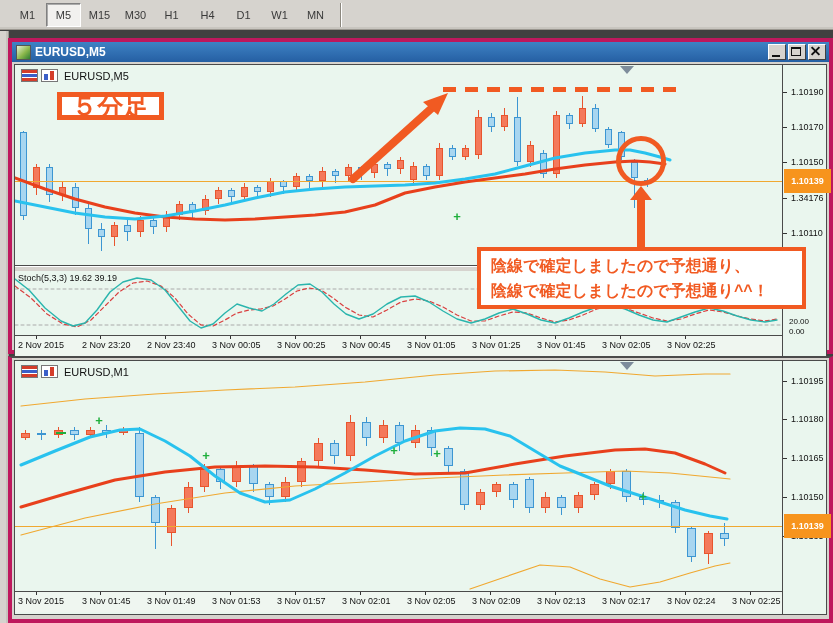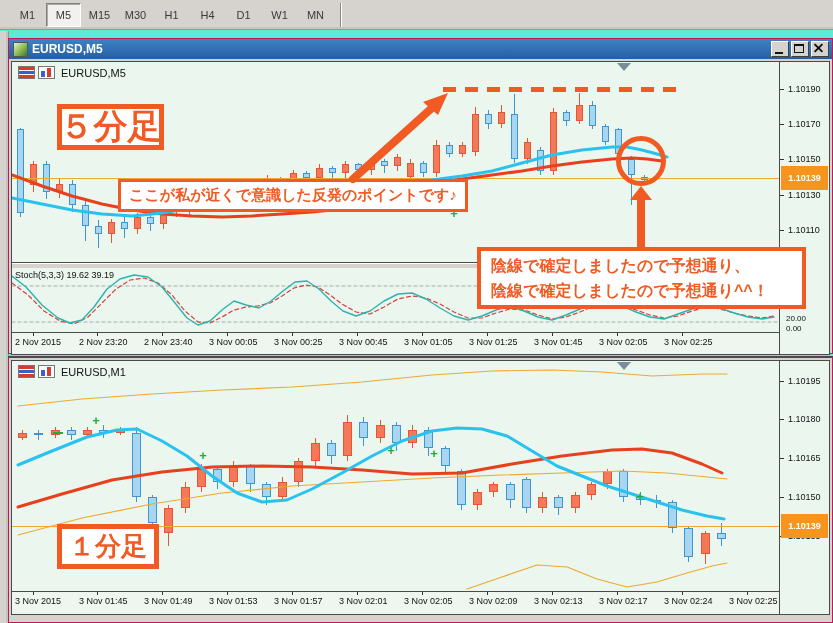--- a/index.html
+++ b/index.html
@@ -1,33 +1,33 @@
 <!DOCTYPE html>
 <html><head>
 <meta charset="utf-8">
 <style>
   html,body{margin:0;padding:0;}
   body{width:833px;height:623px;overflow:hidden;background:#D6D3CE;
        font-family:"Liberation Sans","DejaVu Sans",sans-serif;}
-  .screen{position:relative;width:833px;height:623px;background:#5eead4;}
+  .screen{position:relative;width:833px;height:623px;background:#404040;}
 
   
   .toolbar{position:absolute;left:0;top:0;width:833px;height:30px;background:#D6D3CE;
            border-bottom:1px solid #9A968F;box-shadow:inset 0 -2px 0 #c8c5bf;
            display:flex;align-items:center;padding-left:10px;box-sizing:border-box;}
   .tf-btn{width:33px;height:22px;margin-right:1px;display:flex;align-items:center;justify-content:center;
           font-size:11px;color:#3A3A3A;border:1px solid transparent;cursor:default;}
   .tf-btn.active{background:#F2F1EF;border-color:#808080 #FFFFFF #FFFFFF #808080;box-shadow:inset 1px 1px 0 #aaa;}
   .tb-sep{width:0;height:24px;border-left:1px solid #8C887F;border-right:1px solid #fff;margin-left:6px;}
 
   .left-strip{position:absolute;left:0;top:31px;width:8px;height:592px;background:#D6D3CE;
               border-right:1px solid #9A968F;box-shadow:inset -2px 0 0 #c6c3bd;}
 
   
-  .window{position:absolute;background:#D6D3CE;border:1px solid #be185d;box-sizing:border-box;}
+  .window{position:absolute;background:#D6D3CE;border:4px solid #be185d;box-sizing:border-box;}
   #win-m5{left:8px;top:38px;width:825px;height:316px;}
   #win-m1{left:8px;top:356px;width:825px;height:267px;border-top:2px solid #4A4A4A;}
   .titlebar{position:absolute;left:0;top:0;right:0;height:20px;
             background:linear-gradient(180deg,#3E82C4,#255FA3);
             display:flex;align-items:center;color:#fff;font-weight:bold;font-size:12px;
             padding-left:4px;gap:4px;box-sizing:border-box;}
   .title-icon{width:13px;height:13px;background:linear-gradient(135deg,#E8F0D8,#8CB84C 55%,#2E7D32);
               border:1px solid #555;flex:0 0 auto;}
   .win-buttons{margin-left:auto;display:flex;gap:2px;padding-right:3px;}
   .win-btn{width:16px;height:14px;background:#D6D3CE;border:1px solid;border-color:#FFF #404040 #404040 #FFF;
@@ -80,21 +80,21 @@
   .lines-svg{position:absolute;left:0;top:0;z-index:4;}
   .price-line{position:absolute;left:0;width:767px;height:1px;z-index:3;}
   .marker-plus{position:absolute;font-size:13px;font-weight:bold;color:#1FAF3C;transform:translate(-50%,-55%);z-index:5;}
   .marker-dash{position:absolute;width:10px;height:2px;background:#1FAF3C;transform:translate(-50%,-50%);z-index:5;}
   .stoch-label{position:absolute;left:3px;top:2px;font-size:9px;color:#111;z-index:5;}
 
   
   .annotations{position:absolute;left:0;top:0;width:833px;height:623px;z-index:50;pointer-events:none;}
   .ann-box{position:absolute;background:#fff;border:3px solid #F15A22;color:#F15A22;font-weight:bold;
            display:flex;align-items:center;justify-content:center;box-sizing:border-box;white-space:nowrap;}
-  #ann-m5-label{left:57px;top:104px;width:107px;height:46px;border-width:5px;font-size:34px;}
+  #ann-m5-label{left:57px;top:92px;width:107px;height:28px;border-width:5px;font-size:26px;}
   #ann-m1-label{left:57px;top:524px;width:102px;height:45px;border-width:5px;font-size:26px;}
   #ann-note1{left:118px;top:179px;width:350px;height:33px;font-size:15px;}
   #ann-note2{left:477px;top:247px;width:329px;height:62px;border-width:4px;font-size:16px;
              flex-direction:column;align-items:flex-start;justify-content:center;padding-left:10px;line-height:25px;}
   #ann-dashed{position:absolute;left:443px;top:87px;width:233px;height:5px;
       background:repeating-linear-gradient(90deg,#F15A22 0 13px,rgba(0,0,0,0) 13px 22px);}
   #ann-circle{position:absolute;left:616px;top:136px;width:40px;height:40px;border:5px solid #F15A22;border-radius:50%;}
   #ann-uparrow-head{position:absolute;left:630px;top:186px;width:0;height:0;
       border-left:11px solid transparent;border-right:11px solid transparent;border-bottom:14px solid #F15A22;}
   #ann-uparrow-shaft{position:absolute;left:637px;top:199px;width:8px;height:49px;background:#F15A22;}
@@ -280,21 +280,21 @@
           <div class="time-label" style="left: 652px;">3 Nov 02:25</div>
         </div>
       <div class="price-axis" id="axis-m5">
           <div class="price-tick" style="top: 27px;"></div>
           <div class="price-label" style="top: 27px;">1.10190</div>
           <div class="price-tick" style="top: 62px;"></div>
           <div class="price-label" style="top: 62px;">1.10170</div>
           <div class="price-tick" style="top: 97px;"></div>
           <div class="price-label" style="top: 97px;">1.10150</div>
           <div class="price-tick" style="top: 133px;"></div>
-          <div class="price-label" style="top: 133px;">1.10130</div>
+          <div class="price-label" style="top: 133px;">1.34176</div>
           <div class="price-tick" style="top: 168px;"></div>
           <div class="price-label" style="top: 168px;">1.10110</div>
           <div class="price-badge" style="top: 116px; background: rgb(247, 148, 29);">1.10139</div>
           <div class="stoch-axis-label" style="top: 256px;">20.00</div>
           <div class="stoch-axis-label" style="top: 266px;">0.00</div>
         </div>
     </div>
   </div>
 
   <div class="window" id="win-m1">
@@ -446,26 +446,24 @@
           <div class="price-label" style="top: 136px;">1.10150</div>
           <div class="price-tick" style="top: 175px;"></div>
           <div class="price-label" style="top: 175px;">1.10135</div>
           <div class="price-badge" style="top: 165px; background: rgb(247, 148, 29);">1.10139</div>
         </div>
     </div>
   </div>
 
   <div class="annotations">
     <div class="ann-box" id="ann-m5-label">５分足</div>
-    <div class="ann-box" id="ann-note1">ここが私が近くで意識した反発のポイントです♪</div>
     <div class="ann-box" id="ann-note2">
       <span>陰線で確定しましたので予想通り、</span>
       <span>陰線で確定しましたので予想通り^^！</span>
     </div>
-    <div class="ann-box" id="ann-m1-label">１分足</div>
     <div id="ann-dashed"></div>
     <div id="ann-circle"></div>
     <div id="ann-uparrow-head"></div>
     <div id="ann-uparrow-shaft"></div>
     <svg id="ann-diag" width="115" height="100">
       <line x1="8" y1="94" x2="88" y2="22" stroke="#F15A22" stroke-width="8" stroke-linecap="round"></line>
       <polygon points="103,8 93,30 78,17" fill="#F15A22"></polygon>
     </svg>
   </div>
 </div>

